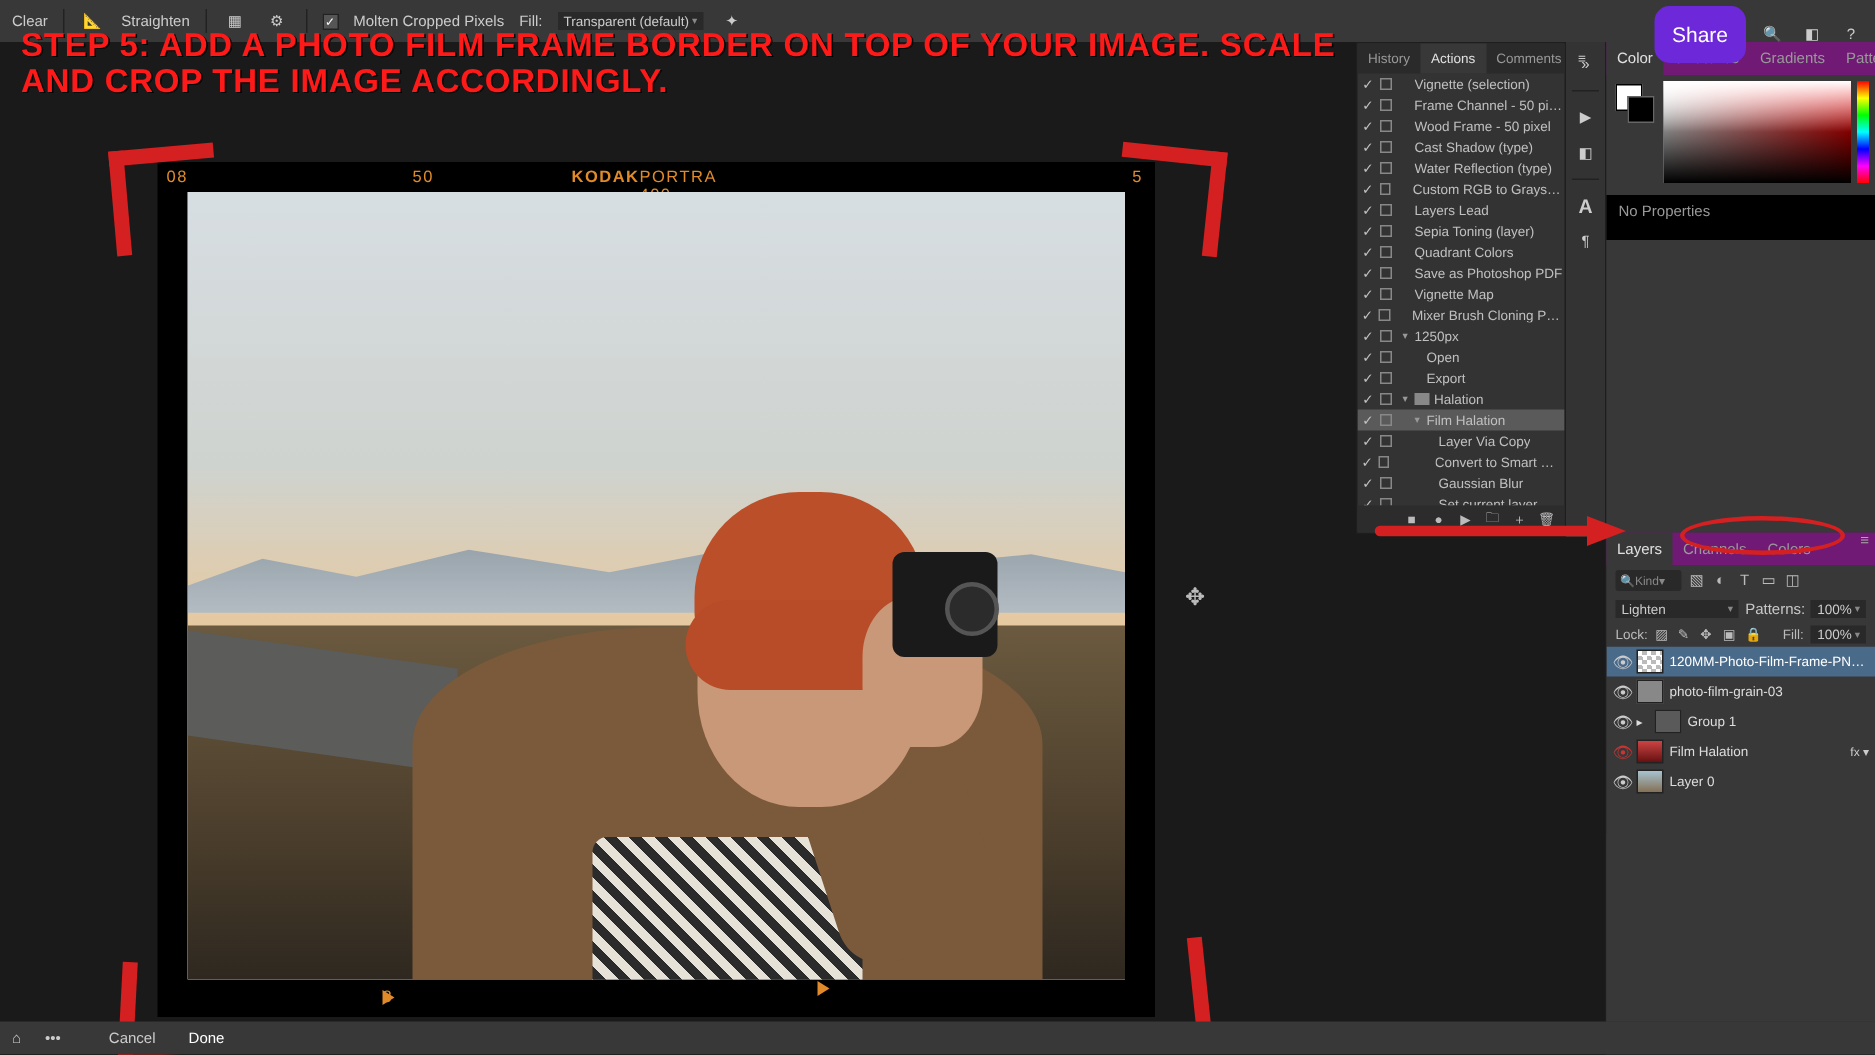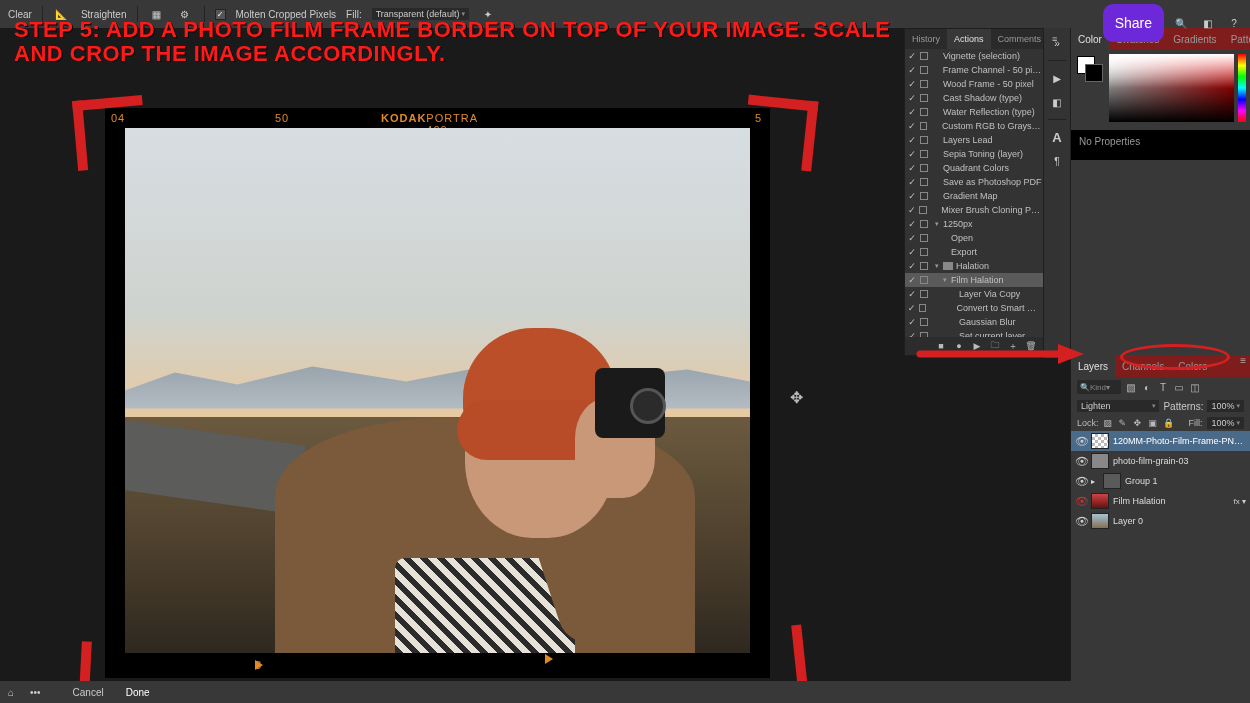--- a/index.html
+++ b/index.html
@@ -77,21 +77,21 @@
   .action-row .sq { width:8px; height:8px; border:1px solid #888; margin:0 3px;}
   .action-row .caret { width:8px; font-size:7px; color:#999;}
   .action-row .fold { width:10px; height:8px; background:#888; margin-right:3px;}
   .action-row .lbl { overflow:hidden; text-overflow:ellipsis; }
   .indent1 { padding-left:4px;} .indent2{padding-left:12px;} .indent3{padding-left:20px;}
   .actions-footer { position:absolute; bottom:0; left:0; right:0; height:18px; background:#2c2c2c; display:flex; align-items:center; justify-content:flex-end; gap:6px; padding:0 6px;}
   .actions-footer .fbtn{ width:12px; height:12px; display:flex; align-items:center; justify-content:center; color:#bbb; cursor:pointer;}
 
   
   .right-col { position:absolute; top:28px; right:0; width:180px; bottom:0; background:#323232; border-left:1px solid #1e1e1e; display:flex; flex-direction:column; font-size:10px; z-index:22;}
-  .panel-tabs { height:22px; background:#7f1d1d; display:flex; }
+  .panel-tabs { height:22px; background:#701a75; display:flex; }
   .panel-tabs .tab { padding:0 7px; height:100%; display:flex; align-items:center; color:#999; cursor:pointer; font-size:10px;}
   .panel-tabs .tab.active { background:#383838; color:#e0e0e0; }
   .panel-tabs .menu { margin-left:auto; padding:0 4px; color:#aaa; cursor:pointer;}
 
   .color-body { height:80px; position:relative; background:#383838;}
   .fgbg { position:absolute; left:6px; top:6px; width:26px; height:26px;}
   .fgbg .fg{position:absolute;left:0;top:0;width:18px;height:18px;background:#fff;border:1px solid #000;}
   .fgbg .bg{position:absolute;right:0;bottom:0;width:18px;height:18px;background:#000;border:1px solid #666;}
   .spectrum { position:absolute; left:38px; top:4px; right:16px; height:68px; background: linear-gradient(to bottom, #fff, rgba(255,255,255,0) 50%), linear-gradient(to bottom, rgba(0,0,0,0), #000), linear-gradient(to right, #fff, #ff0000); }
   .huebar { position:absolute; right:4px; top:4px; width:8px; height:68px; background: linear-gradient(#f00,#ff0,#0f0,#0ff,#00f,#f0f,#f00);}
@@ -157,21 +157,21 @@
   <div class="ic">🔍</div>
   <div class="ic">◧</div>
   <div class="ic">?</div>
 </div>
 
 <div class="instruction">STEP 5: ADD A PHOTO FILM FRAME BORDER ON TOP OF YOUR IMAGE. SCALE AND CROP THE IMAGE ACCORDINGLY.</div>
 
 <div class="canvas-wrap">
   <div class="film-frame">
     <div class="film-top">
-      <span style="left:6px">04</span>
+      <span style="left:6px">08</span>
       <span style="left:170px">50</span>
       <span style="left:276px"><b>KODAK</b><span> PORTRA 400</span></span>
       <span style="right:8px">5</span>
     </div>
     <div class="inner">
       <div class="sky"></div>
         <div class="mountains"></div>
         <div class="ground"></div>
         <div class="road"></div>
       <div class="person">
@@ -285,21 +285,21 @@
         <span class="sq"></span>
         <span class="indent1"></span>
         <span class="caret"></span>
         <span class="lbl">Save as Photoshop PDF</span>
       </div>
       <div class="action-row">
         <span class="chk">✓</span>
         <span class="sq"></span>
         <span class="indent1"></span>
         <span class="caret"></span>
-        <span class="lbl">Gradient Map</span>
+        <span class="lbl">Vignette Map</span>
       </div>
       <div class="action-row">
         <span class="chk">✓</span>
         <span class="sq"></span>
         <span class="indent1"></span>
         <span class="caret"></span>
         <span class="lbl">Mixer Brush Cloning Pain...</span>
       </div>
       <div class="action-row">
         <span class="chk">✓</span>

